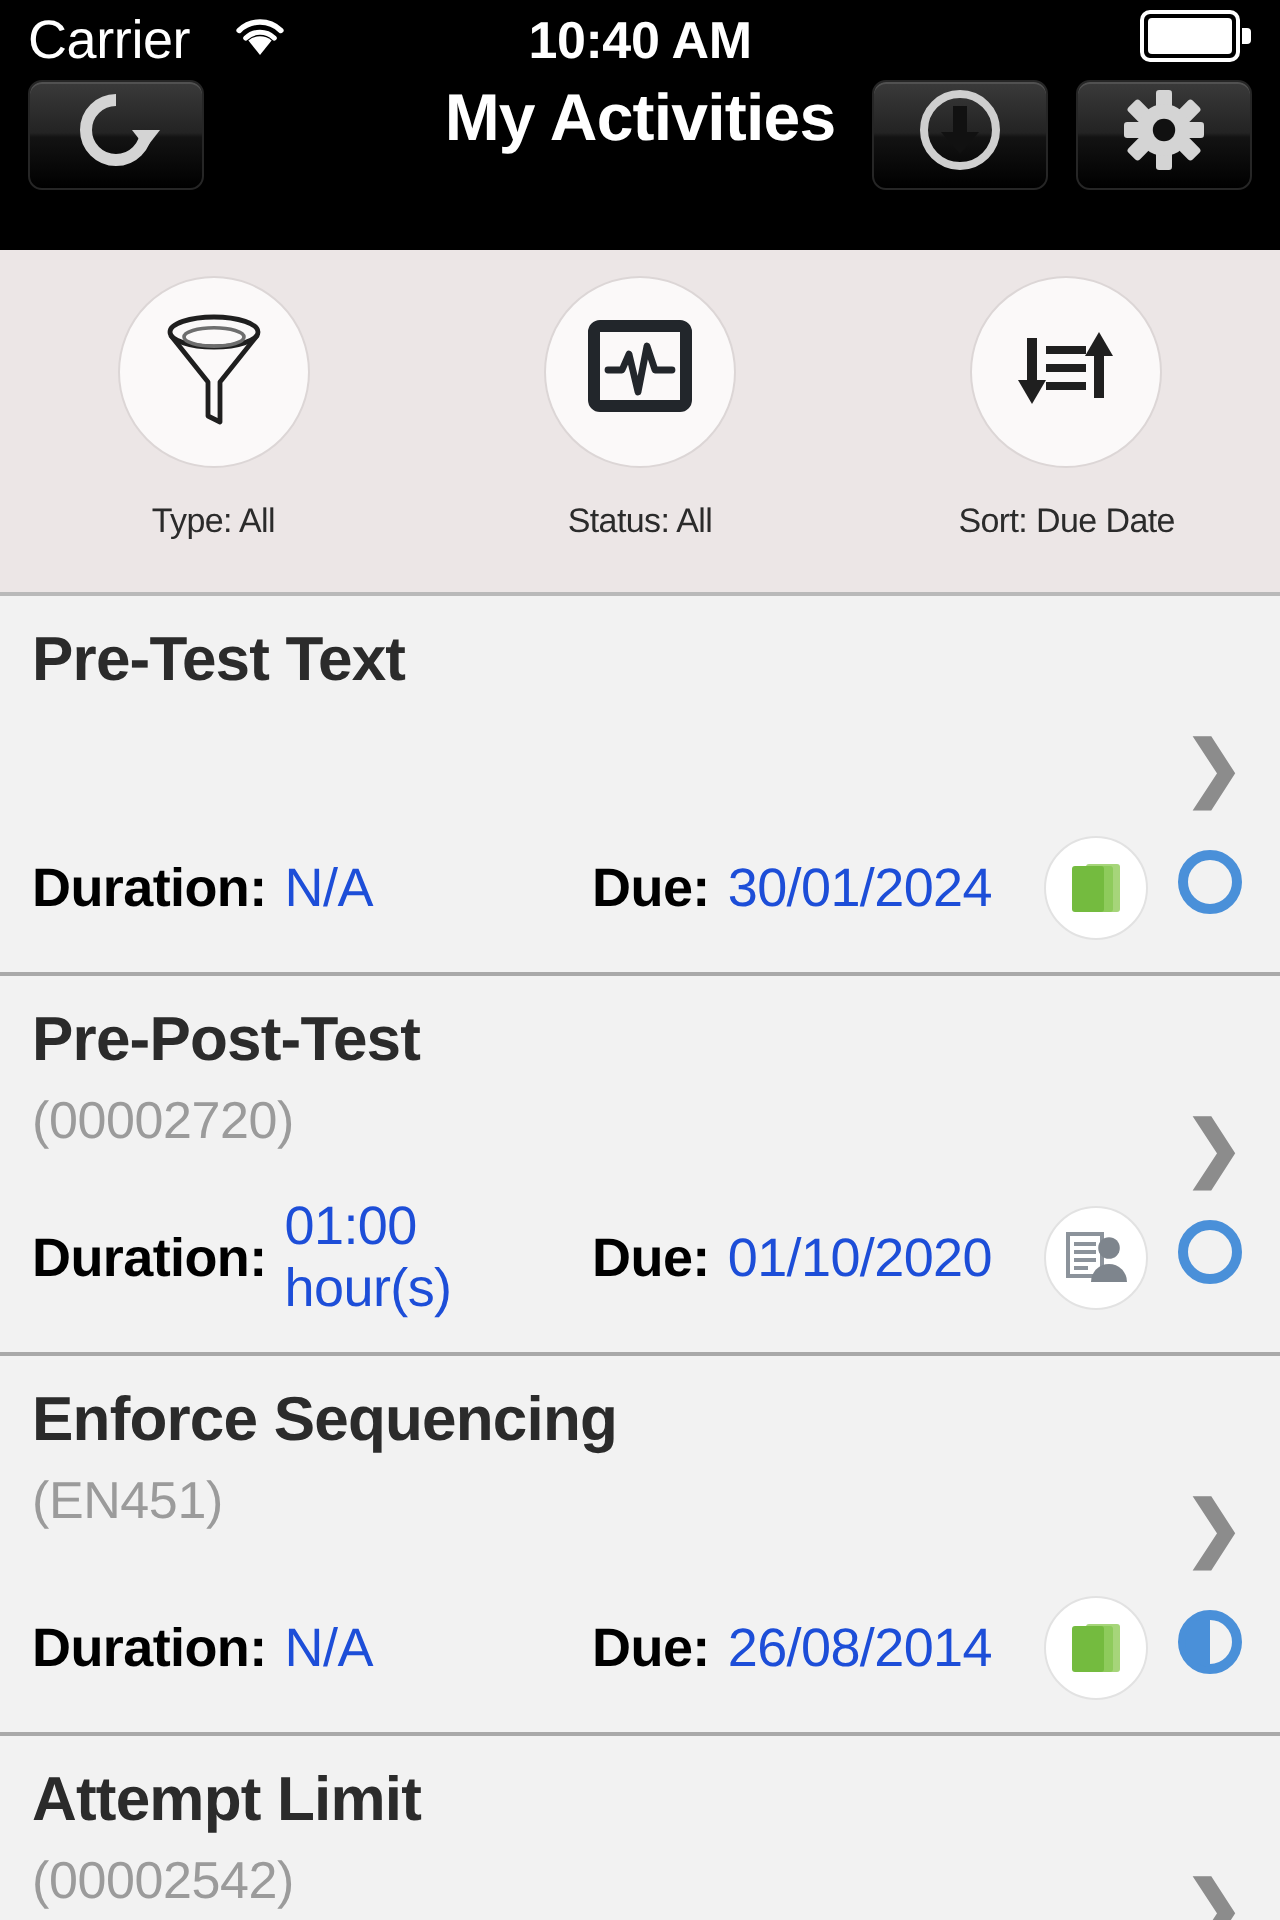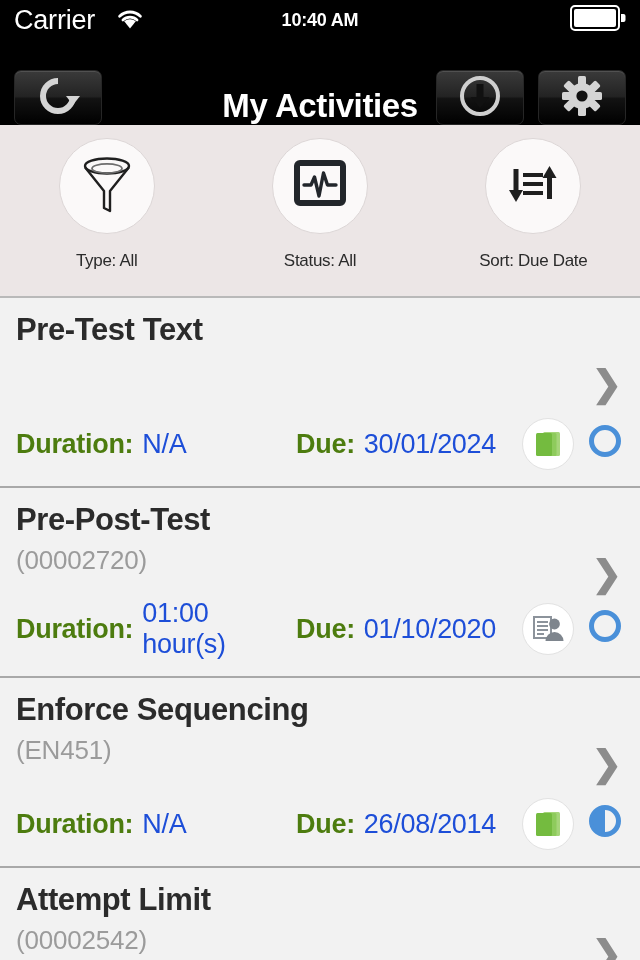--- a/index.html
+++ b/index.html
@@ -13,29 +13,29 @@
   
   .status-bar{
     height:40px; background:#000; color:#fff;
     display:flex; align-items:center; position:relative;
     padding:0 14px;
   }
   .sb-left{ display:flex; align-items:center; gap:21px; }
   .sb-carrier{ font-size:27px; letter-spacing:-.2px; }
   .sb-time{
     position:absolute; left:0; right:0; text-align:center;
-    font-size:18px; font-weight:bold; letter-spacing:-.2px;
+    font-size:26px; font-weight:bold; letter-spacing:-.2px;
     pointer-events:none;
   }
   .sb-right{ margin-left:auto; display:flex; align-items:center; }
 
   
   .nav-bar{
     height:85px; background:#000;
-    display:flex; align-items:flex-end; padding:0 14px;
+    display:flex; align-items:flex-start; padding:0 14px;
     position:relative;
   }
   .nav-btn{
     width:88px; height:55px; border-radius:7px;
     background:linear-gradient(#3a3a3a 0%, #232323 48%, #131313 52%, #000 100%);
     border:1px solid #262626;
     display:flex; align-items:center; justify-content:center;
     box-shadow:0 1px 0 rgba(255,255,255,.12) inset;
     flex:0 0 auto;
   }
@@ -79,21 +79,21 @@
     font-size:26px; color:#9b9b9b; letter-spacing:-.2px; margin-top:6px;
   }
   .row-chevron{
     position:absolute; right:18px; top:68px;
     color:#8c8c8c; font-size:36px; font-weight:bold; line-height:1;
   }
   .row-meta{
     position:absolute; left:16px; right:16px; bottom:16px;
     display:flex; align-items:center; font-size:27px; letter-spacing:-.3px;
   }
-  .meta-label{ color:#4d7c0f; font-weight:bold; }
+  .meta-label{ color:#000000; font-weight:bold; }
   .meta-value{ color:#1d4ed8; margin-left:9px; }
   .meta-due{ margin-left:auto; display:flex; align-items:flex-end; }
   .meta-icons{
     display:flex; align-items:center; gap:12px; margin-left:26px;
   }
   .type-circle{
     width:52px; height:52px; border-radius:50%;
     background:#fff; border:1px solid #e2e2e2;
     display:flex; align-items:center; justify-content:center;
   }

